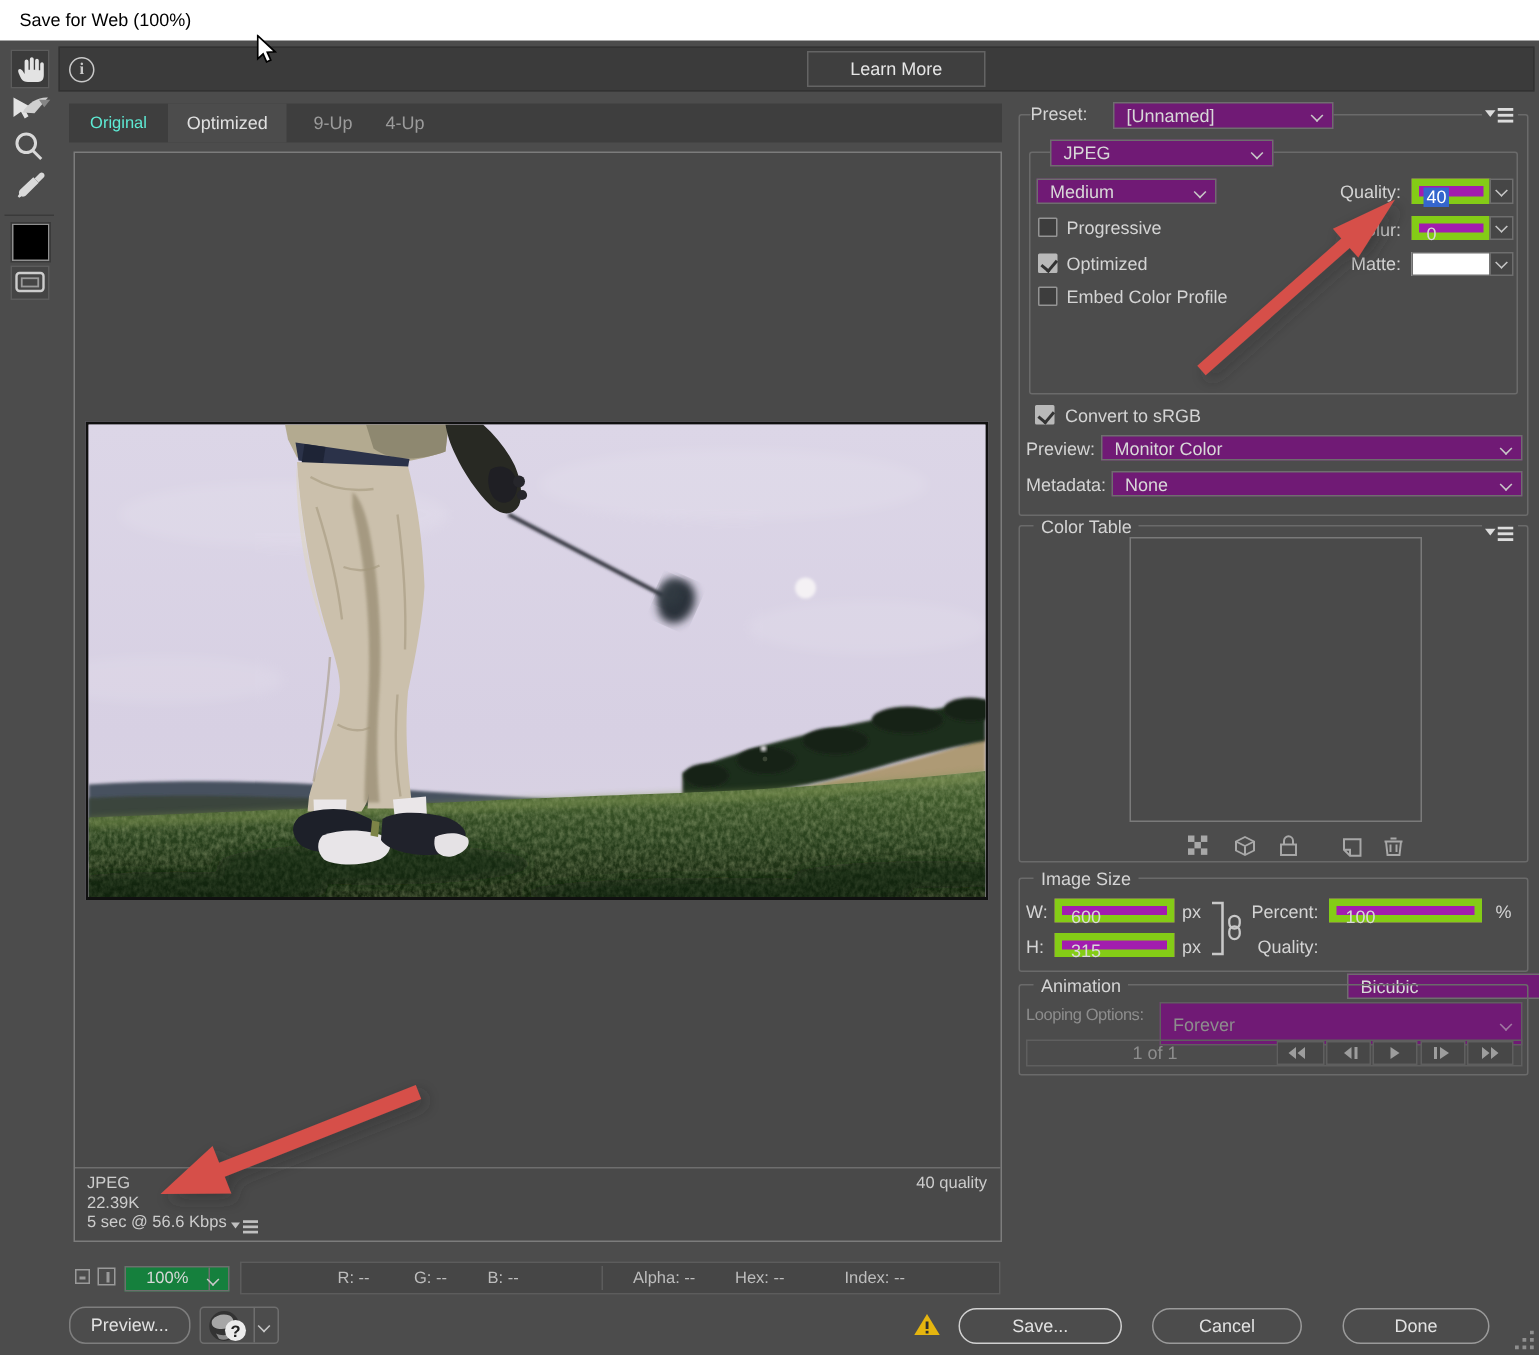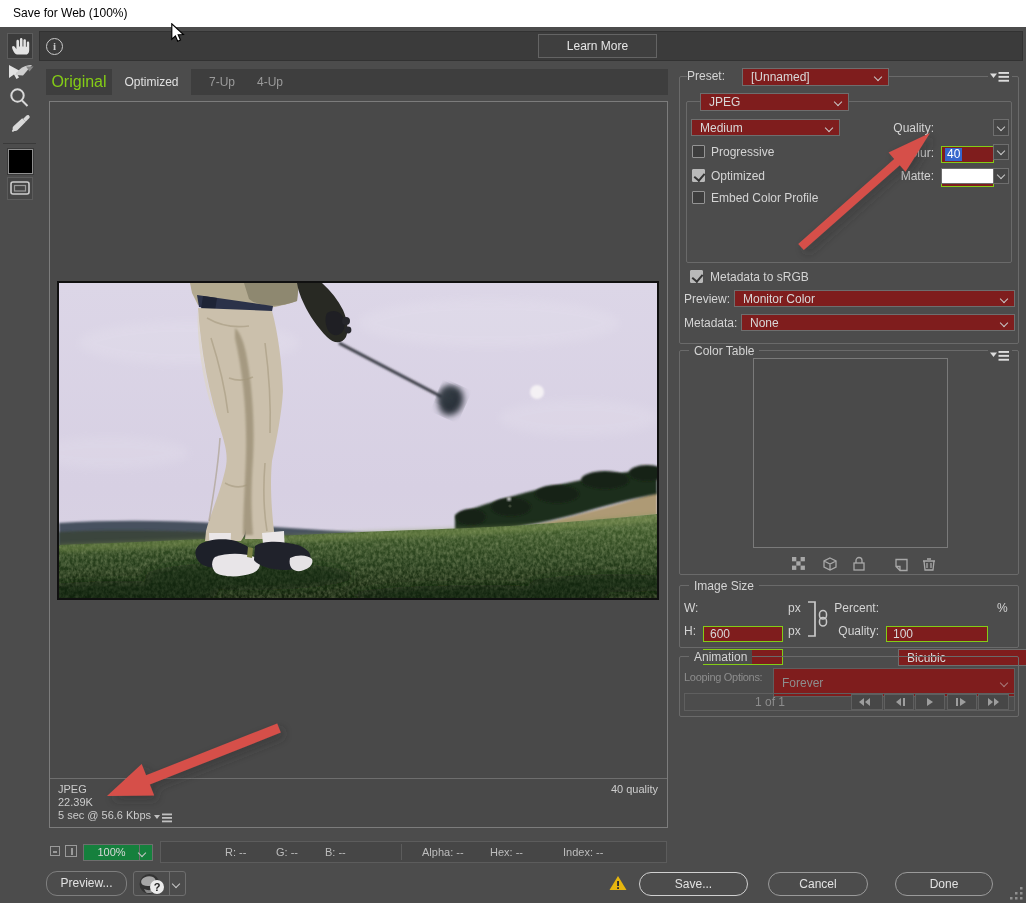--- a/index.html
+++ b/index.html
@@ -1,25 +1,25 @@
 <!DOCTYPE html>
 <html><head>
 <meta charset="utf-8">
 <style>
   * { margin:0; padding:0; box-sizing:border-box; }
   html,body { width:1026px; height:903px; overflow:hidden; }
   body { font-family:"Liberation Sans", sans-serif; background:#4c4c4c; position:relative; }
   .abs { position:absolute; }
   .titlebar { left:0; top:0; width:1026px; height:27px; background:#ffffff; color:#000; font-size:12px; line-height:27px; padding-left:13px; }
   .lbl { color:#d4d4d4; font-size:12px; white-space:nowrap; }
-  .dd { background:#7f1d1d; border:1px solid #6e6e6e; color:#d8d8d8; font-size:12px; }
+  .dd { background:#701a75; border:1px solid #6e6e6e; color:#d8d8d8; font-size:12px; }
   .dd .tx { position:absolute; left:8px; top:50%; transform:translateY(-50%); white-space:nowrap; }
   .chev { position:absolute; right:5px; top:50%; width:8px; height:8px; transform:translateY(-62%); }
   .chev:after { content:""; position:absolute; left:0; top:2px; width:5px; height:5px; border-right:1.6px solid #c8c8c8; border-bottom:1.6px solid #c8c8c8; transform:rotate(45deg); }
-  .numbox { background:#7f1d1d; border:1px solid #84cc16; color:#d8d8d8; font-size:12px;margin-top:27px; }
+  .numbox { background:#a21caf; border:5px solid #84cc16; color:#d8d8d8; font-size:12px; }
   .chevbtn { background:#464646; border:1px solid #6e6e6e; }
   .chevbtn:after { content:""; position:absolute; left:50%; top:50%; width:5px; height:5px; margin:-4px 0 0 -3px; border-right:1.6px solid #c8c8c8; border-bottom:1.6px solid #c8c8c8; transform:rotate(45deg); }
   .fs { border:1px solid #6a6a6a; border-radius:2px; }
   .legend { position:absolute; background:#4c4c4c; padding:0 5px; color:#d4d4d4; font-size:12px; white-space:nowrap; }
   .cb { width:13px; height:13px; background:#3d3d3d; border:1px solid #949494; border-radius:1px; }
   .cb.ck { background:#b9b9b9; border-color:#b9b9b9; }
   .cb.ck:after { content:""; position:absolute; left:2.5px; top:1px; width:5px; height:8px; border-right:2px solid #333; border-bottom:2px solid #333; transform:rotate(40deg); }
   .pill { border-radius:12px; border:1px solid #9a9a9a; color:#e2e2e2; font-size:12px; text-align:center; }
 </style>
 </head>
@@ -59,23 +59,23 @@
   <div class="abs" style="left:8px; top:122px; width:25px; height:25px; background:#000; border:1px solid #8f8f8f; outline:1px solid #3a3a3a;"></div>
   <div class="abs" style="left:7px; top:150px; width:26px; height:23px; border:1px solid #5c5c5c; background:#454545;"></div>
   <svg class="abs" style="left:7px; top:150px;" width="26" height="23" viewBox="0 0 26 23">
     <rect x="4" y="5" width="18" height="12" rx="2" fill="none" stroke="#cdcdcd" stroke-width="1.6"></rect>
     <rect x="7.5" y="8.5" width="11" height="5.5" fill="none" stroke="#9a9a9a" stroke-width="1.2"></rect>
   </svg>
 </div>
 
 <div class="abs" style="left:46px; top:69px; width:622px; height:26px; background:#3e3e3e;">
   <div class="abs" style="left:66px; top:0; width:79px; height:26px; background:#4c4c4c;"></div>
-  <div class="abs" style="left:0; top:0; width:66px; height:26px; color:#84cc16; font-size:16px; text-align:center; line-height:26px;">Original</div>
+  <div class="abs" style="left:0; top:0; width:66px; height:26px; color:#5eead4; font-size:11px; text-align:center; line-height:26px;">Original</div>
   <div class="abs" style="left:66px; top:0; width:79px; height:26px; color:#e0e0e0; font-size:12px; text-align:center; line-height:26px;">Optimized</div>
-  <div class="abs" style="left:145px; top:0; width:62px; height:26px; color:#9b9b9b; font-size:12px; text-align:center; line-height:26px;">7-Up</div>
+  <div class="abs" style="left:145px; top:0; width:62px; height:26px; color:#9b9b9b; font-size:12px; text-align:center; line-height:26px;">9-Up</div>
   <div class="abs" style="left:192px; top:0; width:64px; height:26px; color:#9b9b9b; font-size:12px; text-align:center; line-height:26px;">4-Up</div>
 </div>
 
 <div class="abs" style="left:49px; top:101px; width:619px; height:727px; border:1px solid #7c7c7c; background:#494949;">
   <div class="abs" style="left:0; top:676px; width:617px; height:1px; background:#6e6e6e;"></div>
   <div class="abs" style="left:8px; top:681px; color:#cccccc; font-size:11px; line-height:13px;">JPEG<br>22.39K<br>5 sec @ 56.6 Kbps</div>
   <svg class="abs" style="left:104px; top:711px;" width="18" height="10" viewBox="0 0 18 10">
     <path d="M0,2 L6,2 L3,6 Z" fill="#c0c0c0"></path>
     <rect x="8" y="0.5" width="10" height="1.8" fill="#c0c0c0"></rect>
     <rect x="8" y="4" width="10" height="1.8" fill="#c0c0c0"></rect>
@@ -260,21 +260,21 @@
   <rect x="8.5" y="0" width="10.5" height="1.9" fill="#dcdcdc"></rect>
   <rect x="8.5" y="3.9" width="10.5" height="1.9" fill="#dcdcdc"></rect>
   <rect x="8.5" y="7.8" width="10.5" height="1.9" fill="#dcdcdc"></rect>
 </svg>
 
 <div class="abs fs" style="left:686px; top:101px; width:326px; height:162px;"></div>
 <div class="abs dd" style="left:700px; top:93px; width:149px; height:18px;">
     <span class="tx">JPEG</span>
     <span class="chev"></span>
   </div>
-<div class="abs dd" style="left:691px; top:119px; width:149px; height:17px;">
+<div class="abs dd" style="left:691px; top:119px; width:120px; height:17px;">
     <span class="tx">Medium</span>
     <span class="chev"></span>
   </div>
 <div class="abs lbl" style="left:879px; top:121px; width:55px; text-align:right;">Quality:</div>
 <div class="abs numbox" style="left:941px; top:119px; width:53px; height:17px;">
   <div class="abs" style="left:3px; top:1px; background:#3566cd; color:#fff; padding:0 2px; line-height:13px; font-size:12px;">40</div>
 </div>
 <div class="abs chevbtn" style="left:993px; top:119px; width:16px; height:17px;"></div>
 <div class="abs cb" style="left:692px; top:145px;"></div>
 <div class="abs lbl" style="left:711px; top:145px;">Progressive</div>
@@ -283,21 +283,21 @@
 <div class="abs chevbtn" style="left:993px; top:144px; width:16px; height:16px;"></div>
 <div class="abs cb ck" style="left:692px; top:169px;"></div>
 <div class="abs lbl" style="left:711px; top:169px;">Optimized</div>
 <div class="abs lbl" style="left:879px; top:169px; width:55px; text-align:right;">Matte:</div>
 <div class="abs" style="left:941px; top:168px; width:53px; height:16px; background:#fff; border:1px solid #6e6e6e;"></div>
 <div class="abs chevbtn" style="left:993px; top:168px; width:16px; height:16px;"></div>
 <div class="abs cb" style="left:692px; top:191px;"></div>
 <div class="abs lbl" style="left:711px; top:191px;">Embed Color Profile</div>
 
 <div class="abs cb ck" style="left:690px; top:270px;"></div>
-<div class="abs lbl" style="left:710px; top:270px;">Metadata to sRGB</div>
+<div class="abs lbl" style="left:710px; top:270px;">Convert to sRGB</div>
 <div class="abs lbl" style="left:684px; top:292px;">Preview:</div>
 <div class="abs dd" style="left:734px; top:290px; width:281px; height:17px;">
     <span class="tx">Monitor Color</span>
     <span class="chev"></span>
   </div>
 <div class="abs lbl" style="left:684px; top:316px;">Metadata:</div>
 <div class="abs dd" style="left:741px; top:314px; width:274px; height:17px;">
     <span class="tx">None</span>
     <span class="chev"></span>
   </div>

